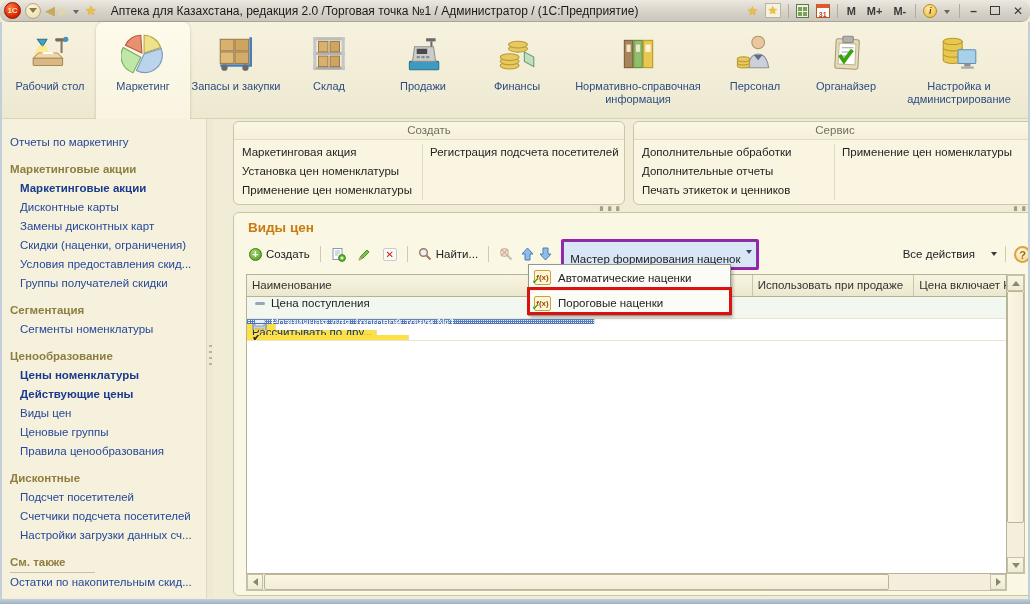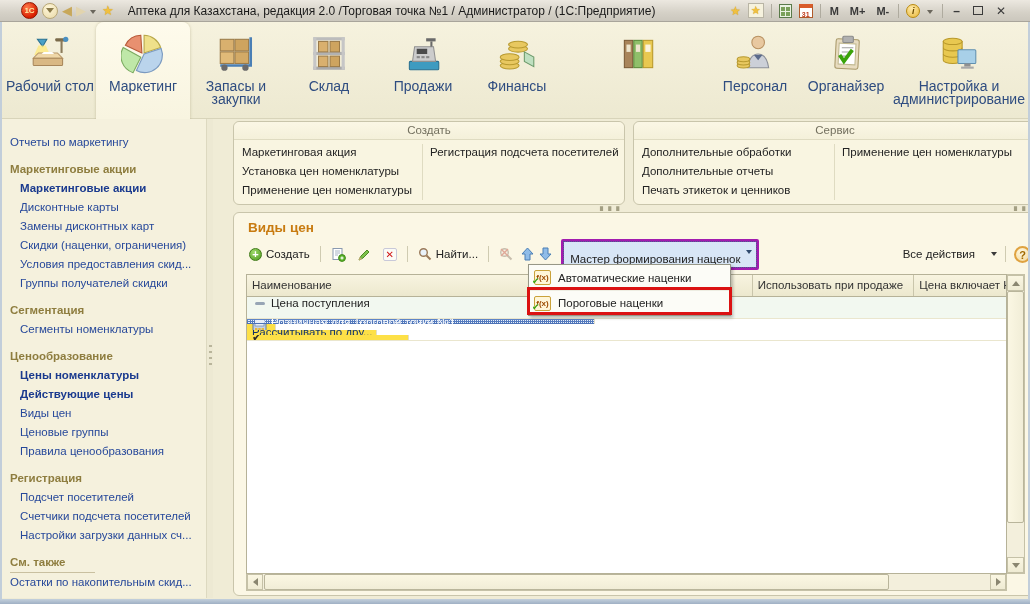--- a/index.html
+++ b/index.html
@@ -3,21 +3,21 @@
 <meta charset="utf-8">
 <style>
   * { margin:0; padding:0; box-sizing:border-box; }
   html,body { width:1030px; height:604px; }
   body { font-family:"Liberation Sans","DejaVu Sans",sans-serif; font-size:11.5px; color:#222; background:#F0ECD6; overflow:hidden; }
   .window { position:relative; width:1030px; height:604px; background:#F0ECD6; overflow:hidden; }
 
   
   .titlebar { position:absolute; left:0; top:0; width:1030px; height:22px;
     background:linear-gradient(#ECE8E0,#D5D1C7 60%,#CBC7BD); border-bottom:1px solid #A9A59B;
-    display:flex; align-items:center; padding:0 21px; }
+    display:flex; align-items:center; padding:0 4px;border-radius:9px; }
   .tb-left { display:flex; align-items:center; gap:4px; }
   .onec-badge { width:17px; height:17px; border-radius:50%; background:radial-gradient(circle at 35% 30%,#FF7A4A,#D91F00 70%);
     color:#FFE9A0; font-size:8px; font-weight:bold; display:flex; align-items:center; justify-content:center;
     border:1px solid #8F1500; }
   .tb-round { width:16px; height:16px; border-radius:50%; background:radial-gradient(circle at 40% 30%,#FFF6D8,#E8D9A8);
     border:1px solid #B9A878; display:flex; align-items:center; justify-content:center; }
   .chev-down { width:0; height:0; border:4px solid transparent; border-top:5px solid #8A7A4A; margin-top:4px; }
   .nav-arrow { font-size:13px; color:#C8A85A; line-height:16px; }
   .nav-arrow.fwd { color:#E2D4AE; }
   .mini-tri { width:0; height:0; border:3.5px solid transparent; border-top:4.5px solid #6A665C; margin:6px 2px 0 0; }
@@ -31,21 +31,21 @@
   .m-btn { font-size:11px; font-weight:bold; color:#3A3A3A; padding:0 2px; }
   .info-ic { width:14px; height:14px; border-radius:50%; background:radial-gradient(circle at 40% 30%,#FFE9A8,#E8B83A); border:1px solid #B98A10; color:#6A4A00; font-size:9px; font-weight:bold; font-style:italic; text-align:center; line-height:13px; }
   .winctl { font-size:12px; color:#3A3A3A; font-weight:bold; padding:0 3px; }
   .maxbox { width:10px; height:9px; border:1.5px solid #3A3A3A; display:inline-block; margin:0 3px; }
 
   
   .ribbon { position:absolute; left:0; top:22px; width:1030px; height:97px;
     background:linear-gradient(#F6F2DE,#EDE9D1); border-bottom:1px solid #D8D4BA; display:flex; padding:4px 0 0 4px; }
   .rtab { height:93px; display:flex; flex-direction:column; align-items:center; justify-content:flex-start; padding-top:5px; cursor:pointer; }
   .rtab .ric { height:46px; display:flex; align-items:center; }
-  .rtab .rlabel { font-size:14px; color:#2E4C80; text-align:center; line-height:13px; margin-top:3px; }
+  .rtab .rlabel { font-size:11px; color:#2E4C80; text-align:center; line-height:13px; margin-top:3px; }
   .rtab.active { background:linear-gradient(#FEFBEC,#F8F4E0); border-radius:8px 8px 0 0; box-shadow:0 0 3px rgba(120,110,60,.35); position:relative; top:-4px; padding-top:9px; height:97px; }
 
   
   .sidebar { position:absolute; left:0; top:119px; width:206px; height:479px; background:#F5F1DD; padding:14px 0 0 10px; overflow:hidden; }
   .sb-group { margin-bottom:8px; }
   .sb-header { color:#8E7D3F; font-weight:bold; line-height:19px; white-space:nowrap; }
   .sb-header.ruled { border-bottom:1px solid #C9C0A0; display:inline-block; padding-right:30px; }
   .sb-item { color:#26489A; line-height:19px; padding-left:10px; white-space:nowrap; cursor:pointer; }
   .sb-item.nopad { padding-left:0; }
   .sb-item.bold { font-weight:bold; color:#1A3A8E; }
@@ -256,20 +256,21 @@
       <span class="ric">
         <svg width="42" height="42" viewBox="0 0 40 40">
             <rect x="7" y="7" width="8" height="26" fill="#A8845A" stroke="#7A5A36"></rect>
             <rect x="16" y="7" width="8" height="26" fill="#8FBF6A" stroke="#5A8A3A"></rect>
             <rect x="25" y="7" width="9" height="26" fill="#E8C850" stroke="#B8982A"></rect>
             <rect x="9" y="11" width="4" height="7" fill="#EDE5CD"></rect>
             <rect x="18" y="11" width="4" height="7" fill="#EDE5CD"></rect>
             <rect x="27" y="11" width="5" height="7" fill="#FBF3DB"></rect>
           </svg>
       </span>
+      <span class="rlabel">Нормативно-справочная информация</span>
     </div>
     <div class="rtab" style="width:86px;">
       <span class="ric">
         <svg width="42" height="42" viewBox="0 0 40 40">
             <circle cx="23" cy="9" r="6" fill="#E8C8A0" stroke="#B89060"></circle>
             <path d="M13 33 q2 -13 10 -13 q8 0 10 13 z" fill="#CCD0D8" stroke="#8A8E98"></path>
             <path d="M19 21 l4 5 4 -5" fill="#5A6A8A"></path>
             <g fill="#E8C860" stroke="#B89A30">
               <ellipse cx="9" cy="31" rx="6" ry="2.4"></ellipse>
               <ellipse cx="9" cy="28" rx="6" ry="2.4"></ellipse>
@@ -327,21 +328,21 @@
     </div>
     <div class="sb-group">
       <div class="sb-header">Ценообразование</div>
       <div class="sb-item bold">Цены номенклатуры</div>
       <div class="sb-item bold">Действующие цены</div>
       <div class="sb-item">Виды цен</div>
       <div class="sb-item">Ценовые группы</div>
       <div class="sb-item">Правила ценообразования</div>
     </div>
     <div class="sb-group">
-      <div class="sb-header">Регистрация</div>
+      <div class="sb-header">Дисконтные</div>
       <div class="sb-item">Подсчет посетителей</div>
       <div class="sb-item">Счетчики подсчета посетителей</div>
       <div class="sb-item">Настройки загрузки данных сч...</div>
     </div>
     <div class="sb-group">
       <div class="sb-header ruled">См. также</div>
       <div class="sb-item nopad">Остатки по накопительным скид...</div>
     </div>
   </div>
   <div class="splitter">

